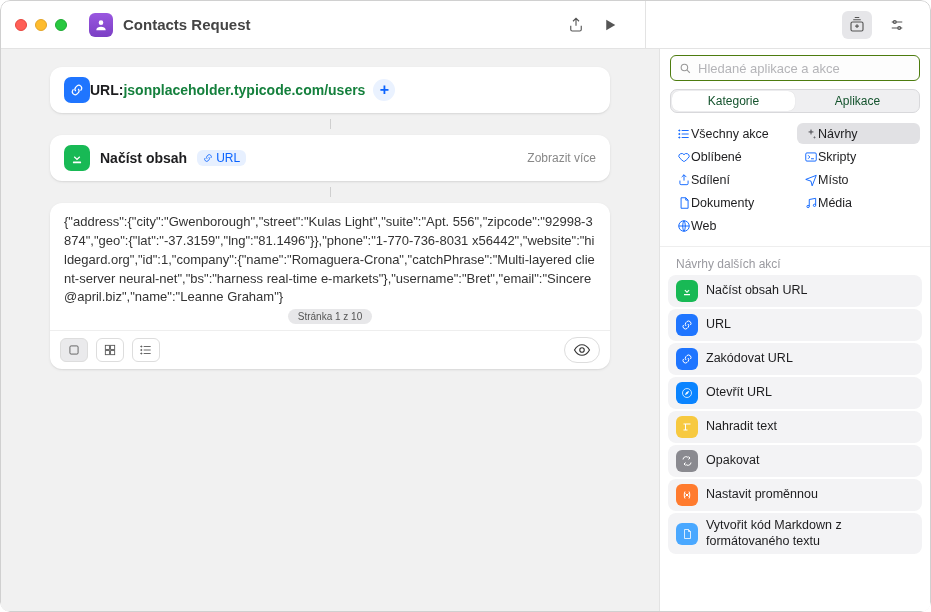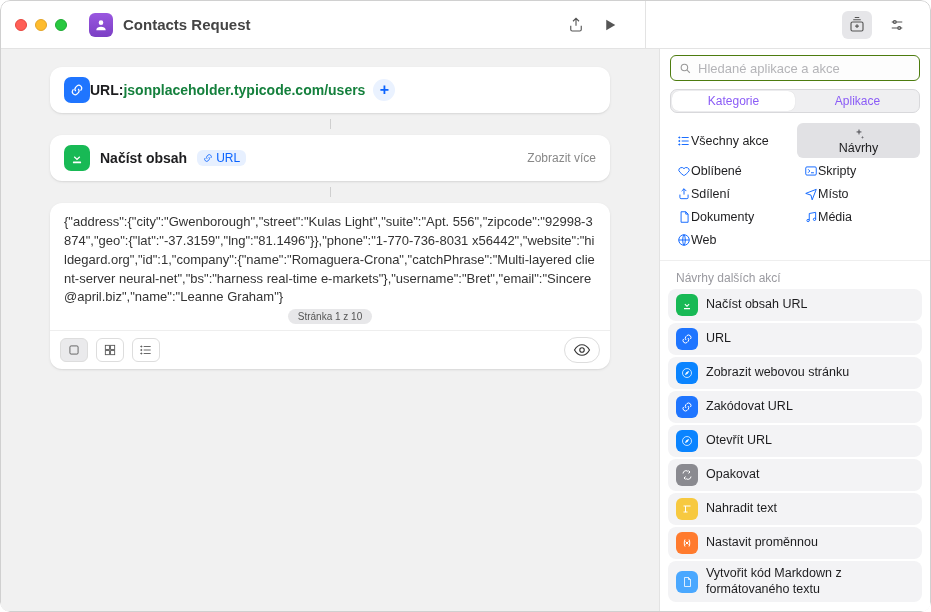--- a/index.html
+++ b/index.html
@@ -124,33 +124,33 @@
     border:none; outline:none; flex:1; font-size:13px; background:transparent; color:#333;
   }
   .search input::placeholder { color:#b4b4b8; }
   .seg {
     margin:0 10px 8px; display:flex;
     border:1px solid #d8d8db; border-radius:7px; overflow:hidden;
     background:#efeff1; height:24px;
   }
   .seg-btn {
     flex:1; display:flex; align-items:center; justify-content:center;
-    font-size:12px; color:#8b5cf6;
+    font-size:12px; color:#14532d;
   }
   .seg-btn.sel { background:#fff; border-radius:7px; margin:1px; box-shadow:0 0 1px rgba(0,0,0,0.15);}
   .catgrid {
     display:grid; grid-template-columns:1fr 1fr; gap:2px 4px;
     padding:2px 10px 10px;
     border-bottom:1px solid #eee;
   }
   .cat {
     display:flex; align-items:center; gap:0;
     padding:3px 6px; border-radius:6px; font-size:12.5px;
   }
-  .cat.sel { background:#e1e1e4;flex-direction:column; }
+  .cat.sel { background:#e1e1e4; }
   .cat .ci { width:15px; height:15px; display:flex; align-items:center; justify-content:center; color:#0a63ff; }
   .cat .ci svg { width:14px; height:14px; stroke:currentColor; fill:none; stroke-width:1.6; }
   .section-label { padding:10px 16px 4px; font-size:12px; color:#9a9aa0; }
   .slist { padding:0 8px 10px; display:flex; flex-direction:column; gap:2px; overflow:auto; flex:1; }
   .sitem {
     display:flex; align-items:center; gap:8px;
     padding:5px 8px; border-radius:8px; background:#f3f3f5; font-size:12.5px;
     line-height:1.25;
   }
   .sicon {
@@ -387,60 +387,51 @@
           </div>
           <div class="sitem">
             <span class="sicon" style="background:#1f75ff">
               <svg viewBox="0 0 24 24" stroke="#fff" fill="none" stroke-width="1.6">
                 <path d="M10 14a5 5 0 0 1 0-7l2-2a5 5 0 0 1 7 7M14 10a5 5 0 0 1 0 7l-2 2a5 5 0 0 1-7-7" stroke="#fff" fill="none" stroke-width="2"></path>
               </svg>
             </span>
             <span>URL</span>
           </div>
           <div class="sitem">
+            <span class="sicon" style="background:#1f75ff">
+              <svg viewBox="0 0 24 24" stroke="#fff" fill="none" stroke-width="1.6">
+                <path d="M10 14a5 5 0 0 1 0-7l2-2a5 5 0 0 1 7 7M14 10a5 5 0 0 1 0 7l-2 2a5 5 0 0 1-7-7" stroke="#fff" fill="none" stroke-width="2"></path>
+              </svg>
+            </span>
+            <span>Zakódovat URL</span>
+          </div>
+          <div class="sitem">
             <span class="sicon" style="background:#0a84ff">
               <svg viewBox="0 0 24 24" stroke="#fff" fill="none" stroke-width="1.6">
                 <circle cx="12" cy="12" r="9" stroke="#fff" fill="none" stroke-width="1.5"></circle>
                 <path d="M15 9l-2 4-4 2 2-4z" fill="#fff"></path>
               </svg>
             </span>
-            <span>Zobrazit webovou stránku</span>
-          </div>
-          <div class="sitem">
-            <span class="sicon" style="background:#1f75ff">
-              <svg viewBox="0 0 24 24" stroke="#fff" fill="none" stroke-width="1.6">
-                <path d="M10 14a5 5 0 0 1 0-7l2-2a5 5 0 0 1 7 7M14 10a5 5 0 0 1 0 7l-2 2a5 5 0 0 1-7-7" stroke="#fff" fill="none" stroke-width="2"></path>
-              </svg>
-            </span>
-            <span>Zakódovat URL</span>
-          </div>
-          <div class="sitem">
-            <span class="sicon" style="background:#0a84ff">
-              <svg viewBox="0 0 24 24" stroke="#fff" fill="none" stroke-width="1.6">
-                <circle cx="12" cy="12" r="9" stroke="#fff" fill="none" stroke-width="1.5"></circle>
-                <path d="M15 9l-2 4-4 2 2-4z" fill="#fff"></path>
-              </svg>
-            </span>
             <span>Otevřít URL</span>
           </div>
           <div class="sitem">
+            <span class="sicon" style="background:#f7c940">
+              <svg viewBox="0 0 24 24" stroke="#fff" fill="none" stroke-width="1.6">
+                <path d="M5 6h14M9 6v12M5 18h8" stroke="#fff" fill="none" stroke-width="2"></path>
+              </svg>
+            </span>
+            <span>Nahradit text</span>
+          </div>
+          <div class="sitem">
             <span class="sicon" style="background:#8a8a90">
               <svg viewBox="0 0 24 24" stroke="#fff" fill="none" stroke-width="1.6">
                 <path d="M4 9a6 6 0 0 1 11-3M20 15a6 6 0 0 1-11 3M15 3l3 3-3 3M9 21l-3-3 3-3" stroke="#fff" fill="none" stroke-width="2"></path>
               </svg>
             </span>
             <span>Opakovat</span>
-          </div>
-          <div class="sitem">
-            <span class="sicon" style="background:#f7c940">
-              <svg viewBox="0 0 24 24" stroke="#fff" fill="none" stroke-width="1.6">
-                <path d="M5 6h14M9 6v12M5 18h8" stroke="#fff" fill="none" stroke-width="2"></path>
-              </svg>
-            </span>
-            <span>Nahradit text</span>
           </div>
           <div class="sitem">
             <span class="sicon" style="background:#ff7b2e">
               <svg viewBox="0 0 24 24" stroke="#fff" fill="none" stroke-width="1.6">
                 <path d="M8 5c-2 3-2 11 0 14M16 5c2 3 2 11 0 14M9 9l6 6M15 9l-6 6" stroke="#fff" fill="none" stroke-width="2"></path>
               </svg>
             </span>
             <span>Nastavit proměnnou</span>
           </div>
           <div class="sitem">

